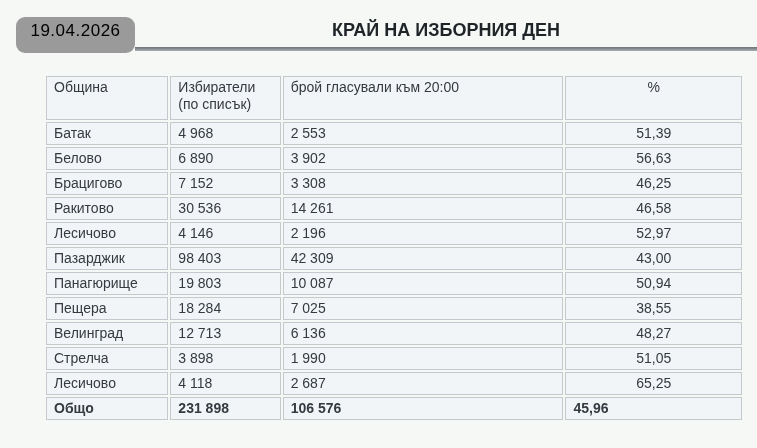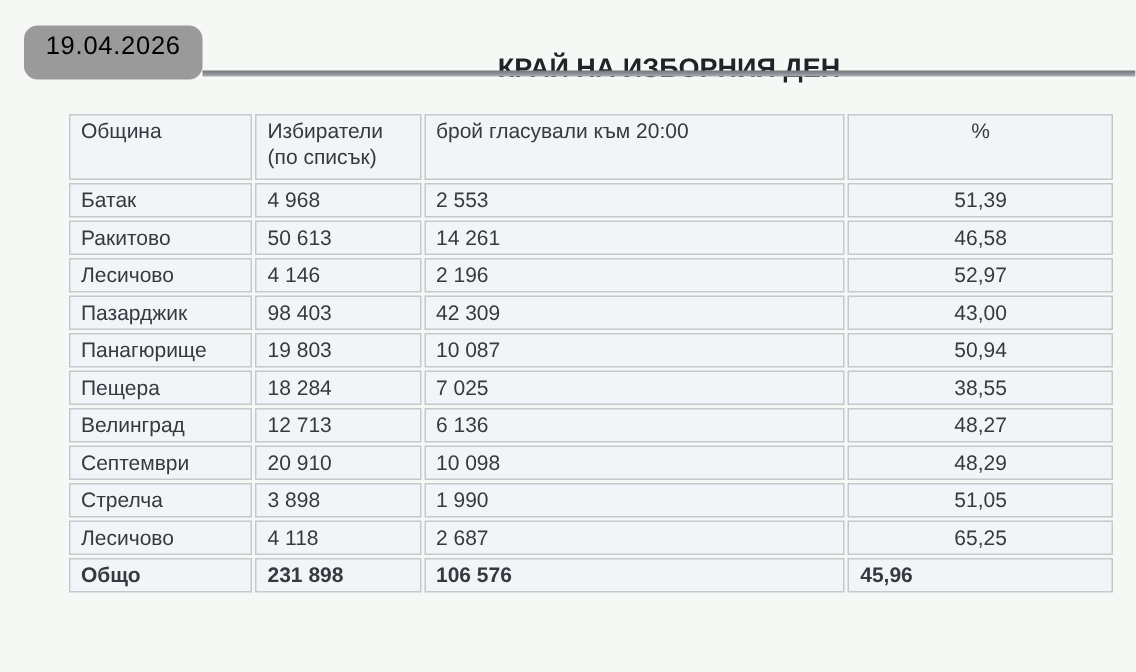--- a/index.html
+++ b/index.html
@@ -31,21 +31,21 @@
     font-size: 17px;
     text-align: center;
     border-radius: 9px;
     letter-spacing: 0.5px;
   }
   .page-title {
     position: absolute;
     left: 135px;
     right: 0;
     top: 19px;
-    margin: 16px;
+    margin: 1px;
     text-align: center;
     font-size: 18px;
     font-weight: bold;
     color: #1f2428;
   }
   .title-rule {
     position: absolute;
     left: 135px;
     right: 0;
     top: 47px;
@@ -116,22 +116,34 @@
     </tr>
   </thead>
   <tbody>
       <tr>
         <td>Батак</td>
         <td>4 968</td>
         <td>2 553</td>
         <td class="pct">51,39</td>
       </tr>
       <tr>
+        <td>Белово</td>
+        <td>6 890</td>
+        <td>3 902</td>
+        <td class="pct">56,63</td>
+      </tr>
+      <tr>
+        <td>Брацигово</td>
+        <td>7 152</td>
+        <td>3 308</td>
+        <td class="pct">46,25</td>
+      </tr>
+      <tr>
         <td>Ракитово</td>
-        <td>50 613</td>
+        <td>30 536</td>
         <td>14 261</td>
         <td class="pct">46,58</td>
       </tr>
       <tr>
         <td>Лесичово</td>
         <td>4 146</td>
         <td>2 196</td>
         <td class="pct">52,97</td>
       </tr>
       <tr>
@@ -152,26 +164,20 @@
         <td>7 025</td>
         <td class="pct">38,55</td>
       </tr>
       <tr>
         <td>Велинград</td>
         <td>12 713</td>
         <td>6 136</td>
         <td class="pct">48,27</td>
       </tr>
       <tr>
-        <td>Септември</td>
-        <td>20 910</td>
-        <td>10 098</td>
-        <td class="pct">48,29</td>
-      </tr>
-      <tr>
         <td>Стрелча</td>
         <td>3 898</td>
         <td>1 990</td>
         <td class="pct">51,05</td>
       </tr>
       <tr>
         <td>Лесичово</td>
         <td>4 118</td>
         <td>2 687</td>
         <td class="pct">65,25</td>

